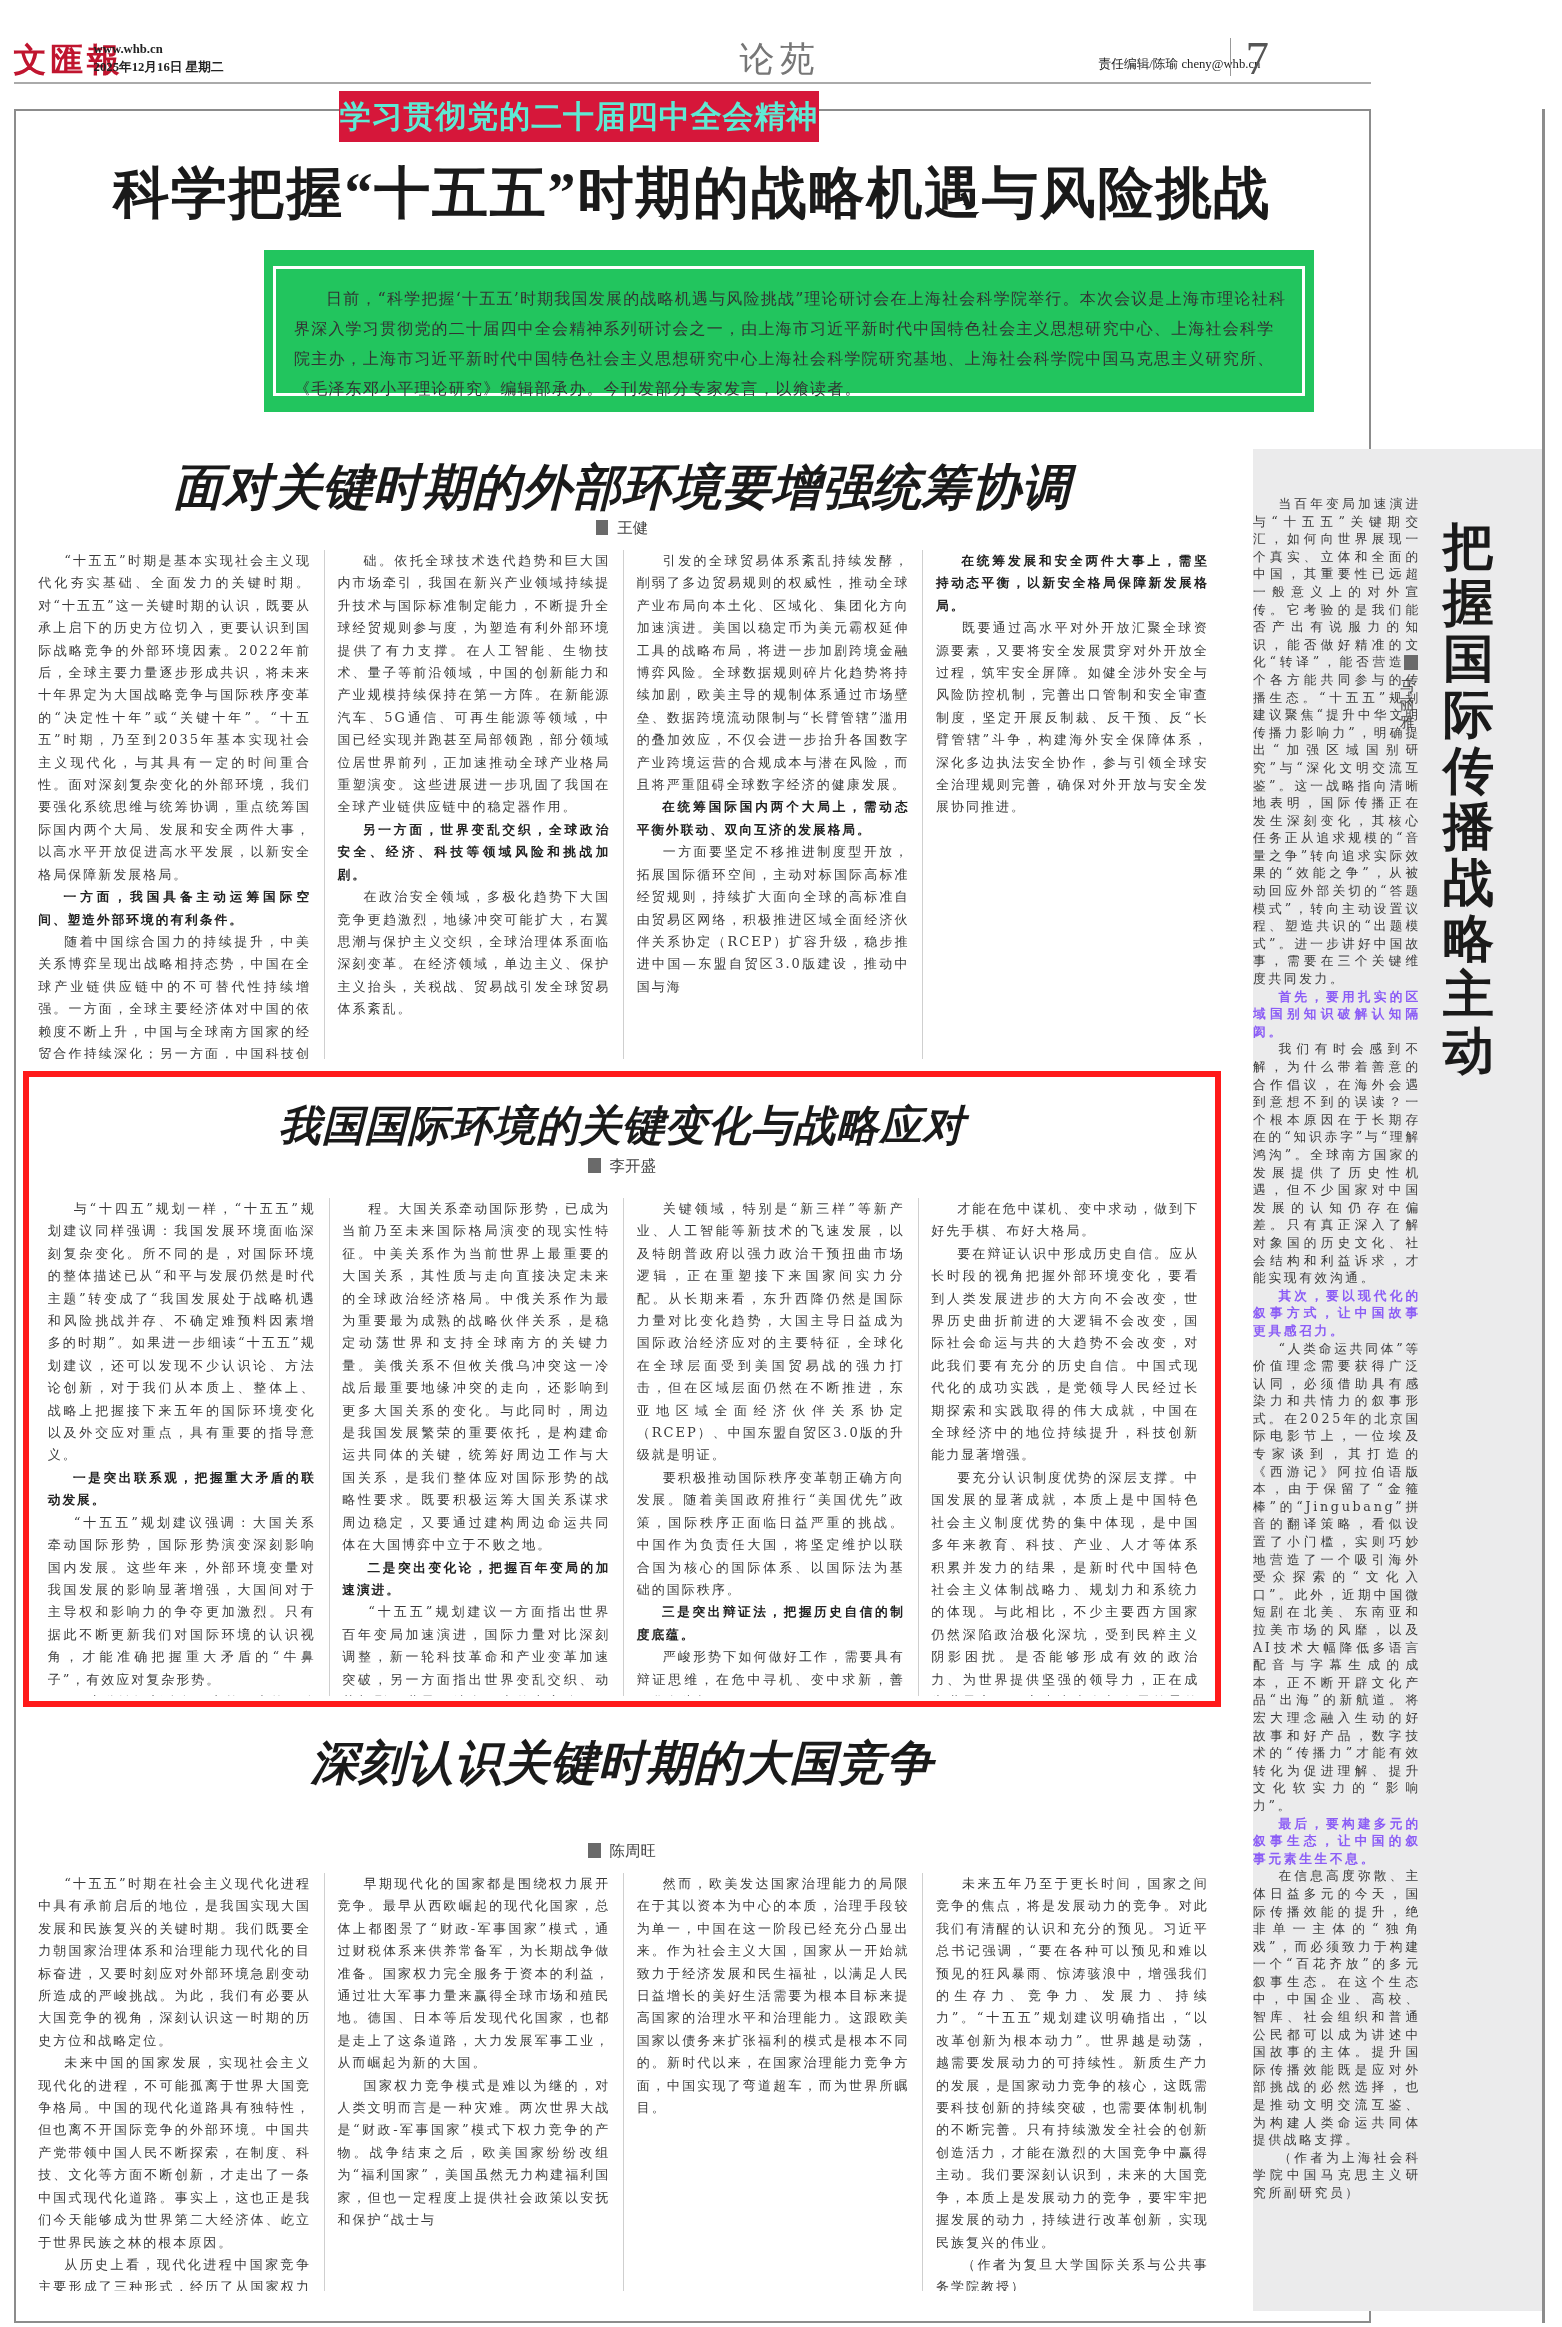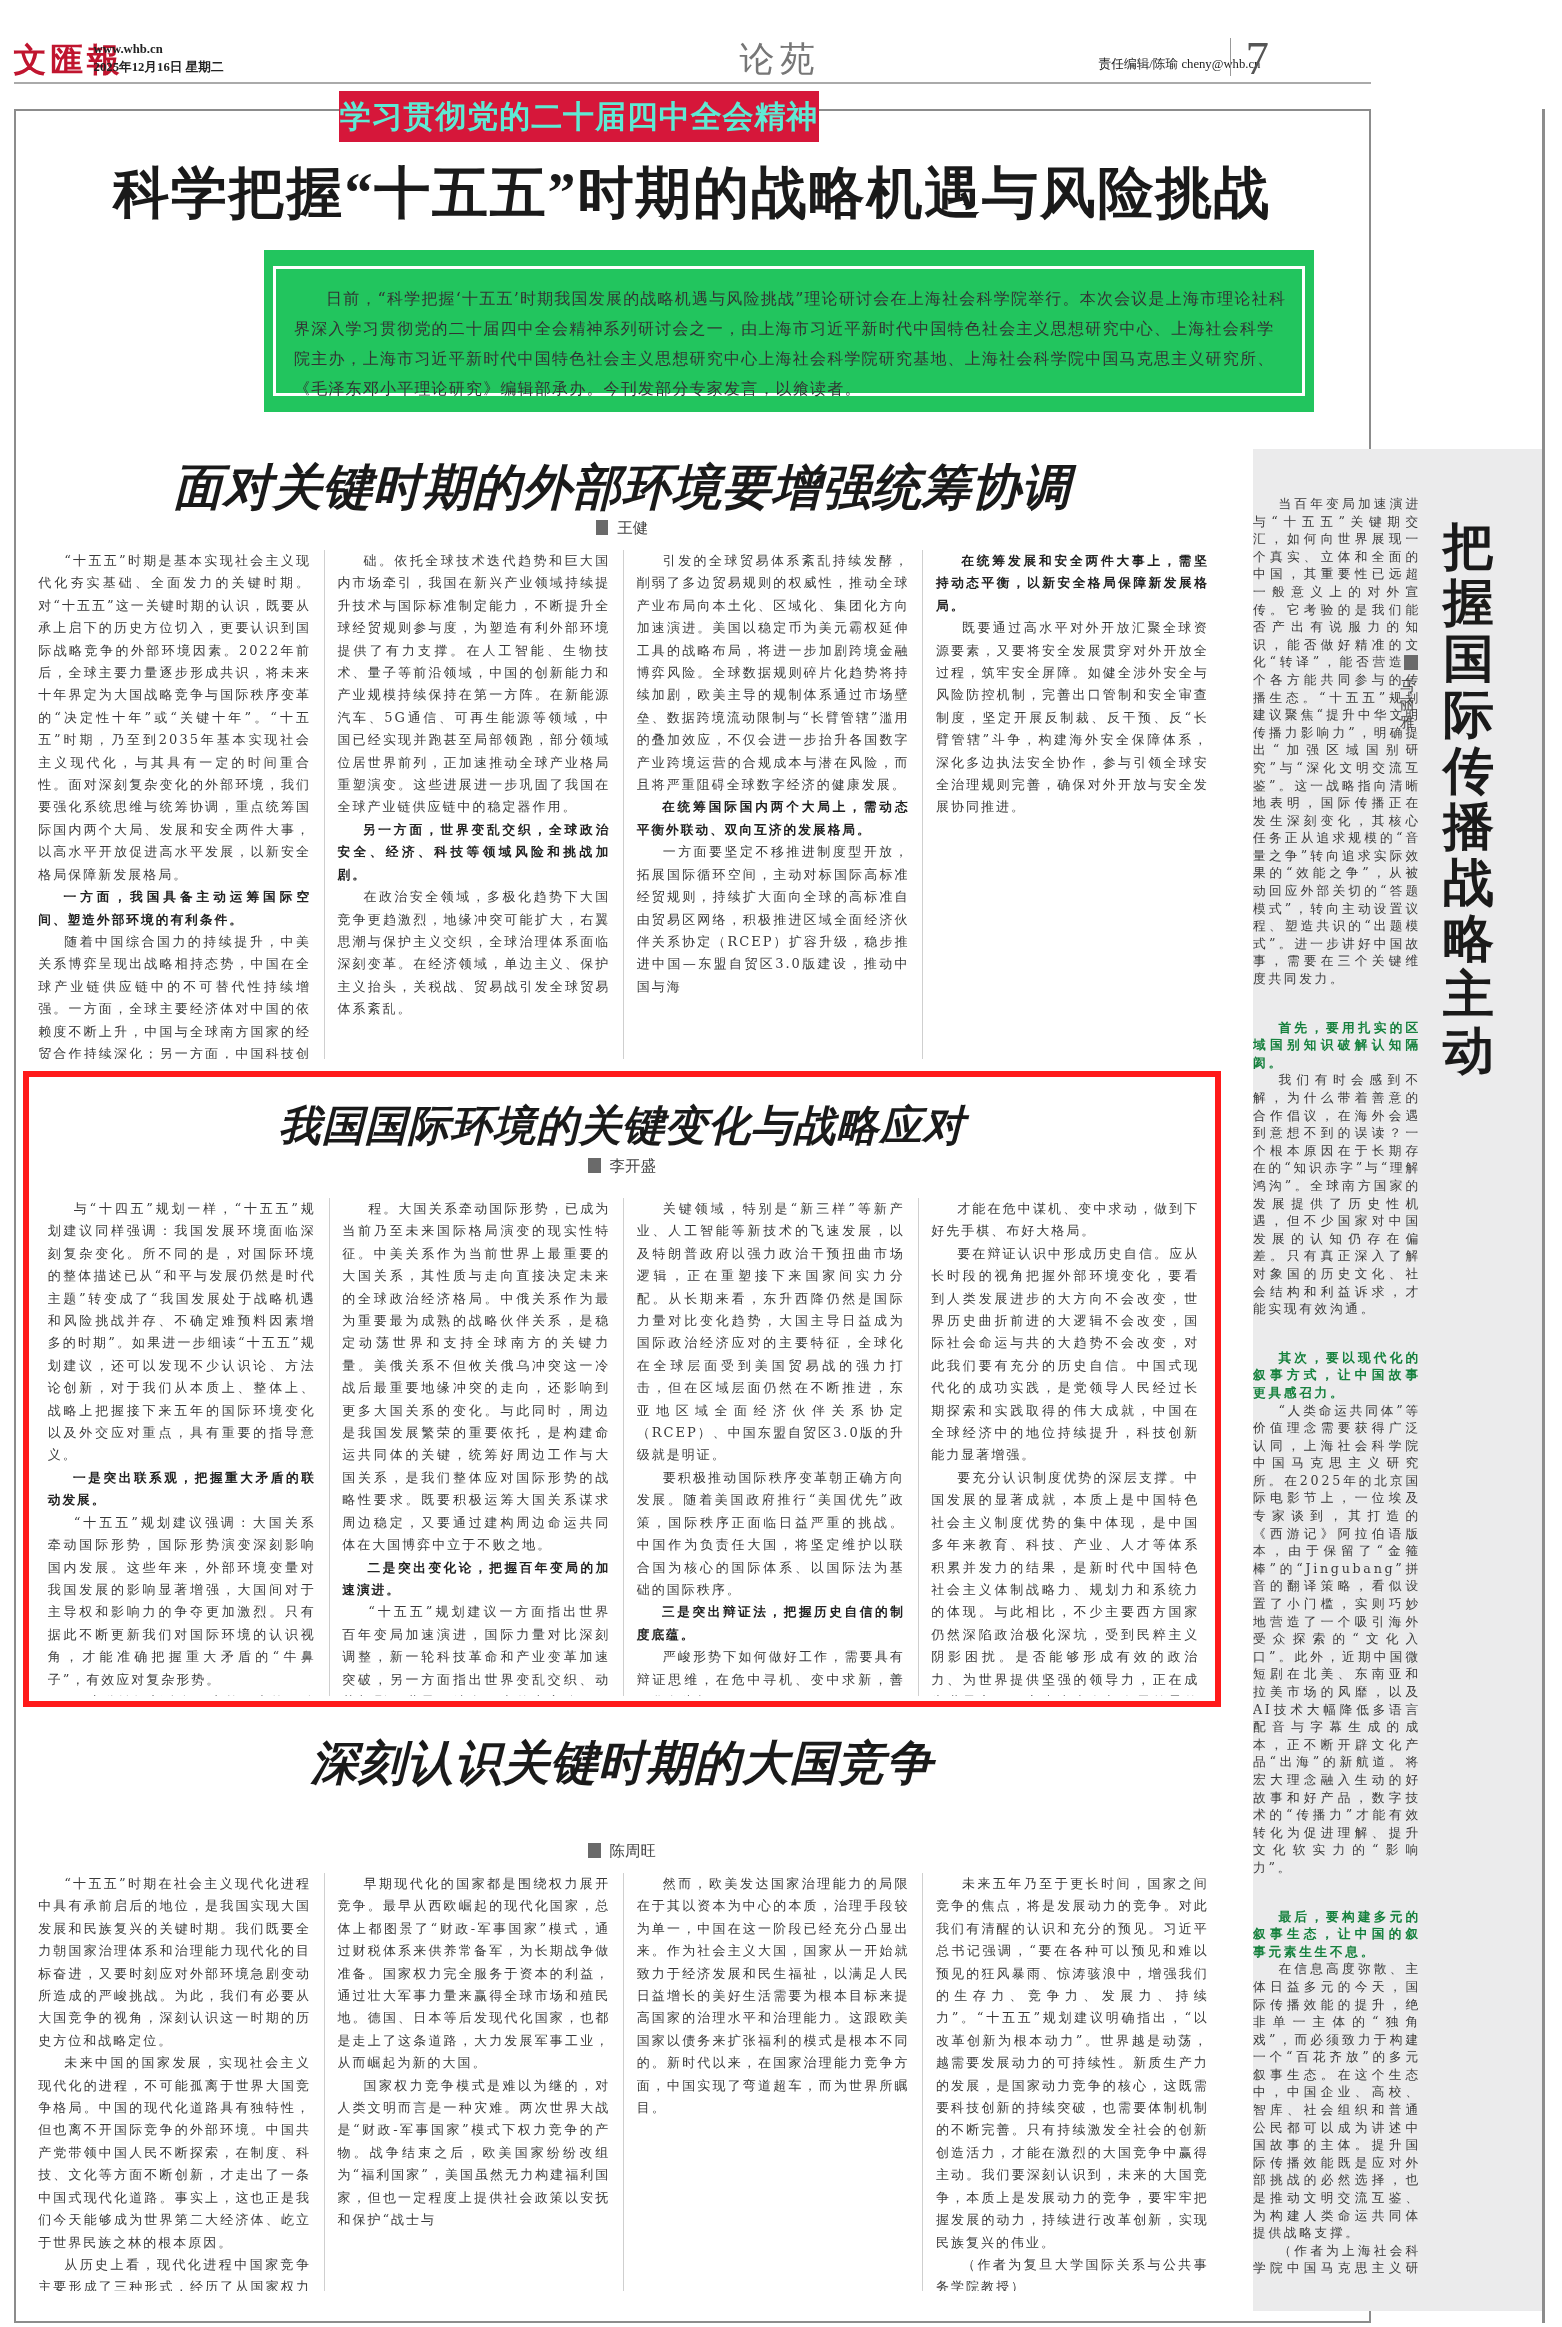--- a/index.html
+++ b/index.html
@@ -52,21 +52,21 @@
   .col p.bold { font-weight: bold; color: #222; font-family: "DejaVu Sans", sans-serif; font-size: 12.7px; }
   .col p.note { margin-top: 0; }
 
   
   .redbox { position: absolute; left: 23px; top: 1071px; width: 1198px; height: 636px;
             border: 6.4px solid #ff1a1a; box-sizing: border-box; background: #fff; }
   .sidebar-wide { position: absolute; left: 1253px; top: 449px; width: 291px; height: 1862px; background: #ebebec; }
   .side-text { position: absolute; left: 1253px; top: 495px; width: 168px; font-size: 12.7px; line-height: 17.6px;
                color: #3a3a3a; letter-spacing: 2.7px; text-align: justify; overflow: hidden; height: 1782px; }
   .side-text p { margin: 0; text-indent: 2em; }
-  .side-text p.bold { font-weight: bold; font-family: "DejaVu Sans", sans-serif; color: #15803d; margin-top: 31px; }
+  .side-text p.bold { font-weight: bold; font-family: "DejaVu Sans", sans-serif; color: #8b5cf6; }
   .side-title { position: absolute; left: 1441px; top: 518px; width: 55px; font-size: 51px; font-weight: bold;
                 line-height: 56px; color: #1a1a1a; text-align: center; font-family: "DejaVu Serif", serif; }
   .side-author { position: absolute; left: 1407px; top: 464px; width: 22px; text-align: left; }
   .side-author .sq { display: block; width: 14.5px; height: 14.5px; background: #6a6a6a; margin: 0 auto 7.3px auto; }
   .side-author .name { font-size: 14.5px; line-height: 18px; color: #444; }
   .right-rule { position: absolute; left: 1542px; top: 109px; width: 2.7px; height: 2214px; background: #8c8c8c; }
 </style>
 </head>
 <body>
 
@@ -170,21 +170,21 @@
       <p class="">未来五年乃至于更长时间，国家之间竞争的焦点，将是发展动力的竞争。对此我们有清醒的认识和充分的预见。习近平总书记强调，“要在各种可以预见和难以预见的狂风暴雨、惊涛骇浪中，增强我们的生存力、竞争力、发展力、持续力”。“十五五”规划建议明确指出，“以改革创新为根本动力”。世界越是动荡，越需要发展动力的可持续性。新质生产力的发展，是国家动力竞争的核心，这既需要科技创新的持续突破，也需要体制机制的不断完善。只有持续激发全社会的创新创造活力，才能在激烈的大国竞争中赢得主动。我们要深刻认识到，未来的大国竞争，本质上是发展动力的竞争，要牢牢把握发展的动力，持续进行改革创新，实现民族复兴的伟业。</p>
       <p class="note">（作者为复旦大学国际关系与公共事务学院教授）</p>
     </div>
   </div>
 
 <div class="side-text" id="side-text">
     <p class="">当百年变局加速演进与“十五五”关键期交汇，如何向世界展现一个真实、立体和全面的中国，其重要性已远超一般意义上的对外宣传。它考验的是我们能否产出有说服力的知识，能否做好精准的文化“转译”，能否营造一个各方能共同参与的传播生态。“十五五”规划建议聚焦“提升中华文明传播力影响力”，明确提出“加强区域国别研究”与“深化文明交流互鉴”。这一战略指向清晰地表明，国际传播正在发生深刻变化，其核心任务正从追求规模的“音量之争”转向追求实际效果的“效能之争”，从被动回应外部关切的“答题模式”，转向主动设置议程、塑造共识的“出题模式”。进一步讲好中国故事，需要在三个关键维度共同发力。</p>
     <p class="bold">首先，要用扎实的区域国别知识破解认知隔阂。</p>
     <p class="">我们有时会感到不解，为什么带着善意的合作倡议，在海外会遇到意想不到的误读？一个根本原因在于长期存在的“知识赤字”与“理解鸿沟”。全球南方国家的发展提供了历史性机遇，但不少国家对中国发展的认知仍存在偏差。只有真正深入了解对象国的历史文化、社会结构和利益诉求，才能实现有效沟通。</p>
     <p class="bold">其次，要以现代化的叙事方式，让中国故事更具感召力。</p>
-    <p class="">“人类命运共同体”等价值理念需要获得广泛认同，上海社会科学院中国马克思主义研究所。在2025年的北京国际电影节上，一位埃及专家谈到，其打造的《西游记》阿拉伯语版本，由于保留了“金箍棒”的“Jingubang”拼音的翻译策略，看似设置了小门槛，实则巧妙地营造了一个吸引海外受众探索的“文化入口”。此外，近期中国微短剧在北美、东南亚和拉美市场的风靡，以及AI技术大幅降低多语言配音与字幕生成的成本，正不断开辟文化产品“出海”的新航道。将宏大理念融入生动的好故事和好产品，数字技术的“传播力”才能有效转化为促进理解、提升文化软实力的“影响力”。</p>
+    <p class="">“人类命运共同体”等价值理念需要获得广泛认同，必须借助具有感染力和共情力的叙事形式。在2025年的北京国际电影节上，一位埃及专家谈到，其打造的《西游记》阿拉伯语版本，由于保留了“金箍棒”的“Jingubang”拼音的翻译策略，看似设置了小门槛，实则巧妙地营造了一个吸引海外受众探索的“文化入口”。此外，近期中国微短剧在北美、东南亚和拉美市场的风靡，以及AI技术大幅降低多语言配音与字幕生成的成本，正不断开辟文化产品“出海”的新航道。将宏大理念融入生动的好故事和好产品，数字技术的“传播力”才能有效转化为促进理解、提升文化软实力的“影响力”。</p>
     <p class="bold">最后，要构建多元的叙事生态，让中国的叙事元素生生不息。</p>
     <p class="">在信息高度弥散、主体日益多元的今天，国际传播效能的提升，绝非单一主体的“独角戏”，而必须致力于构建一个“百花齐放”的多元叙事生态。在这个生态中，中国企业、高校、智库、社会组织和普通公民都可以成为讲述中国故事的主体。提升国际传播效能既是应对外部挑战的必然选择，也是推动文明交流互鉴、为构建人类命运共同体提供战略支撑。</p>
     <p class="note">（作者为上海社会科学院中国马克思主义研究所副研究员）</p>
   </div>
 <div class="side-author" style="left:1400px; top:655px;">
   <span class="sq"></span>
   <div class="name">马丽雅</div>
 </div>
 <div class="side-title" id="side-title">
     <div>把</div>

